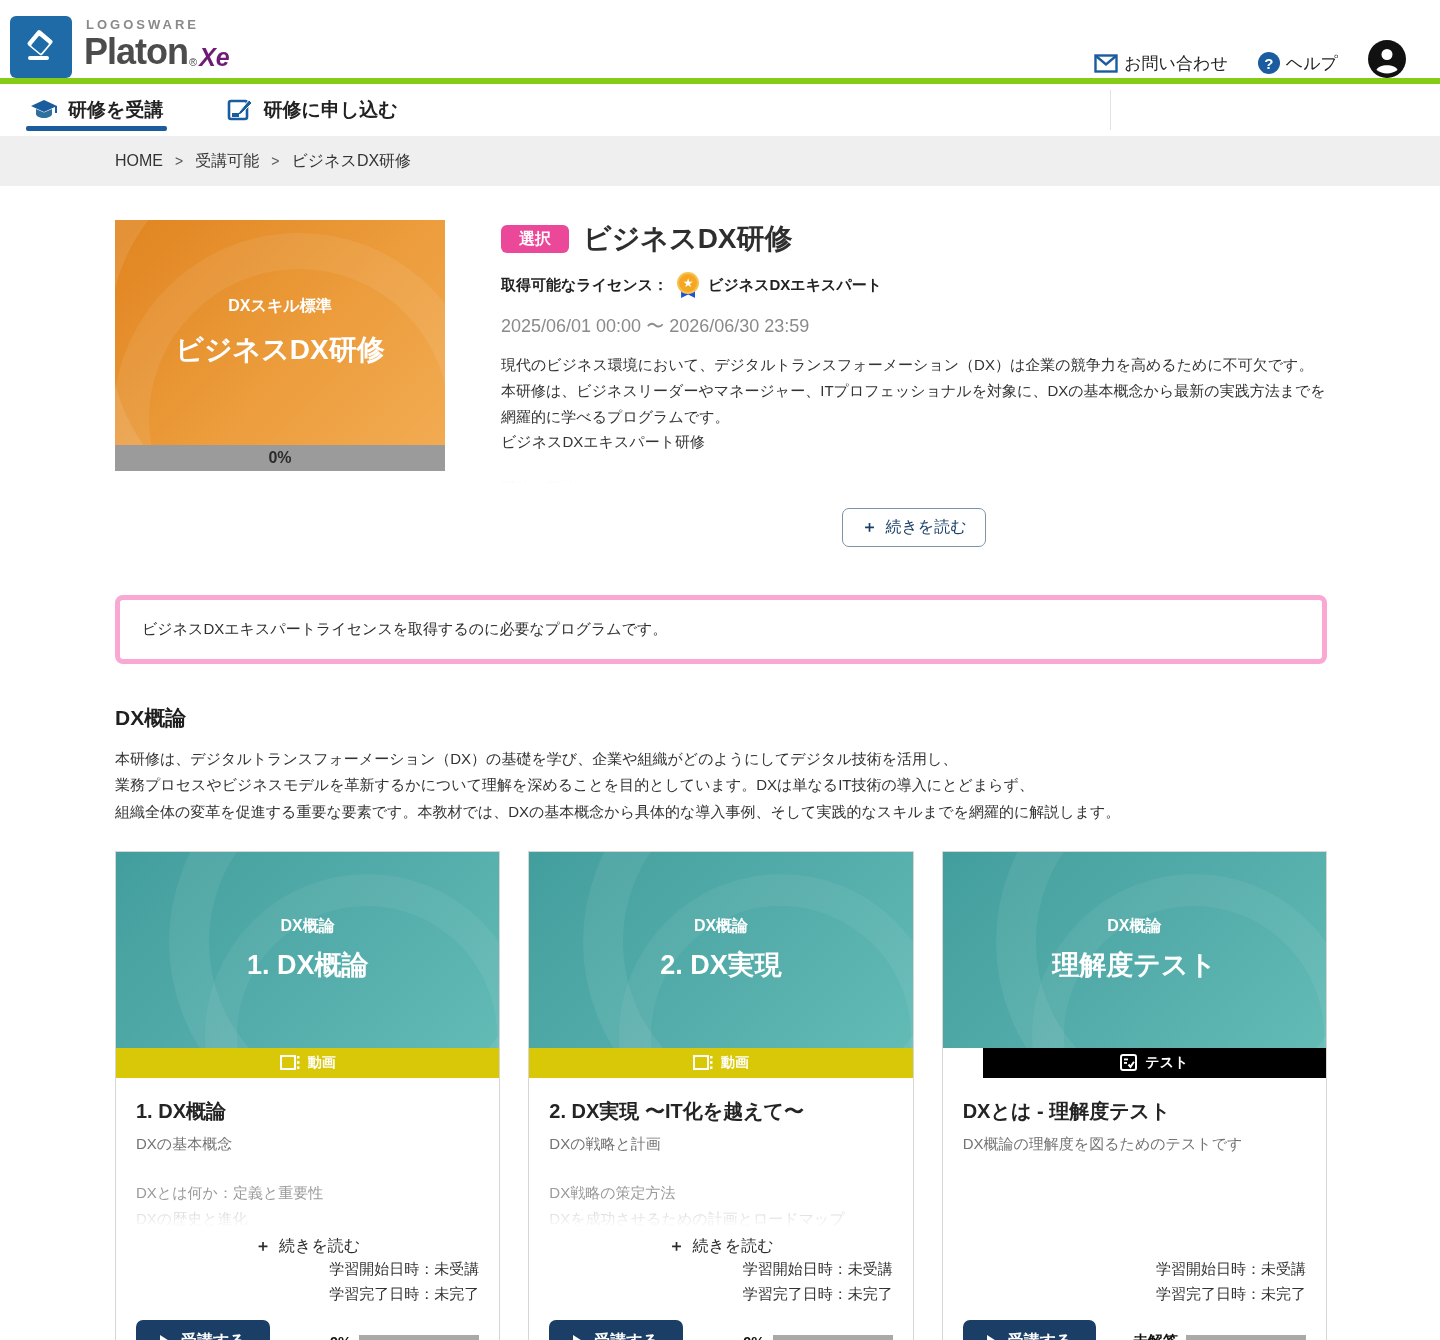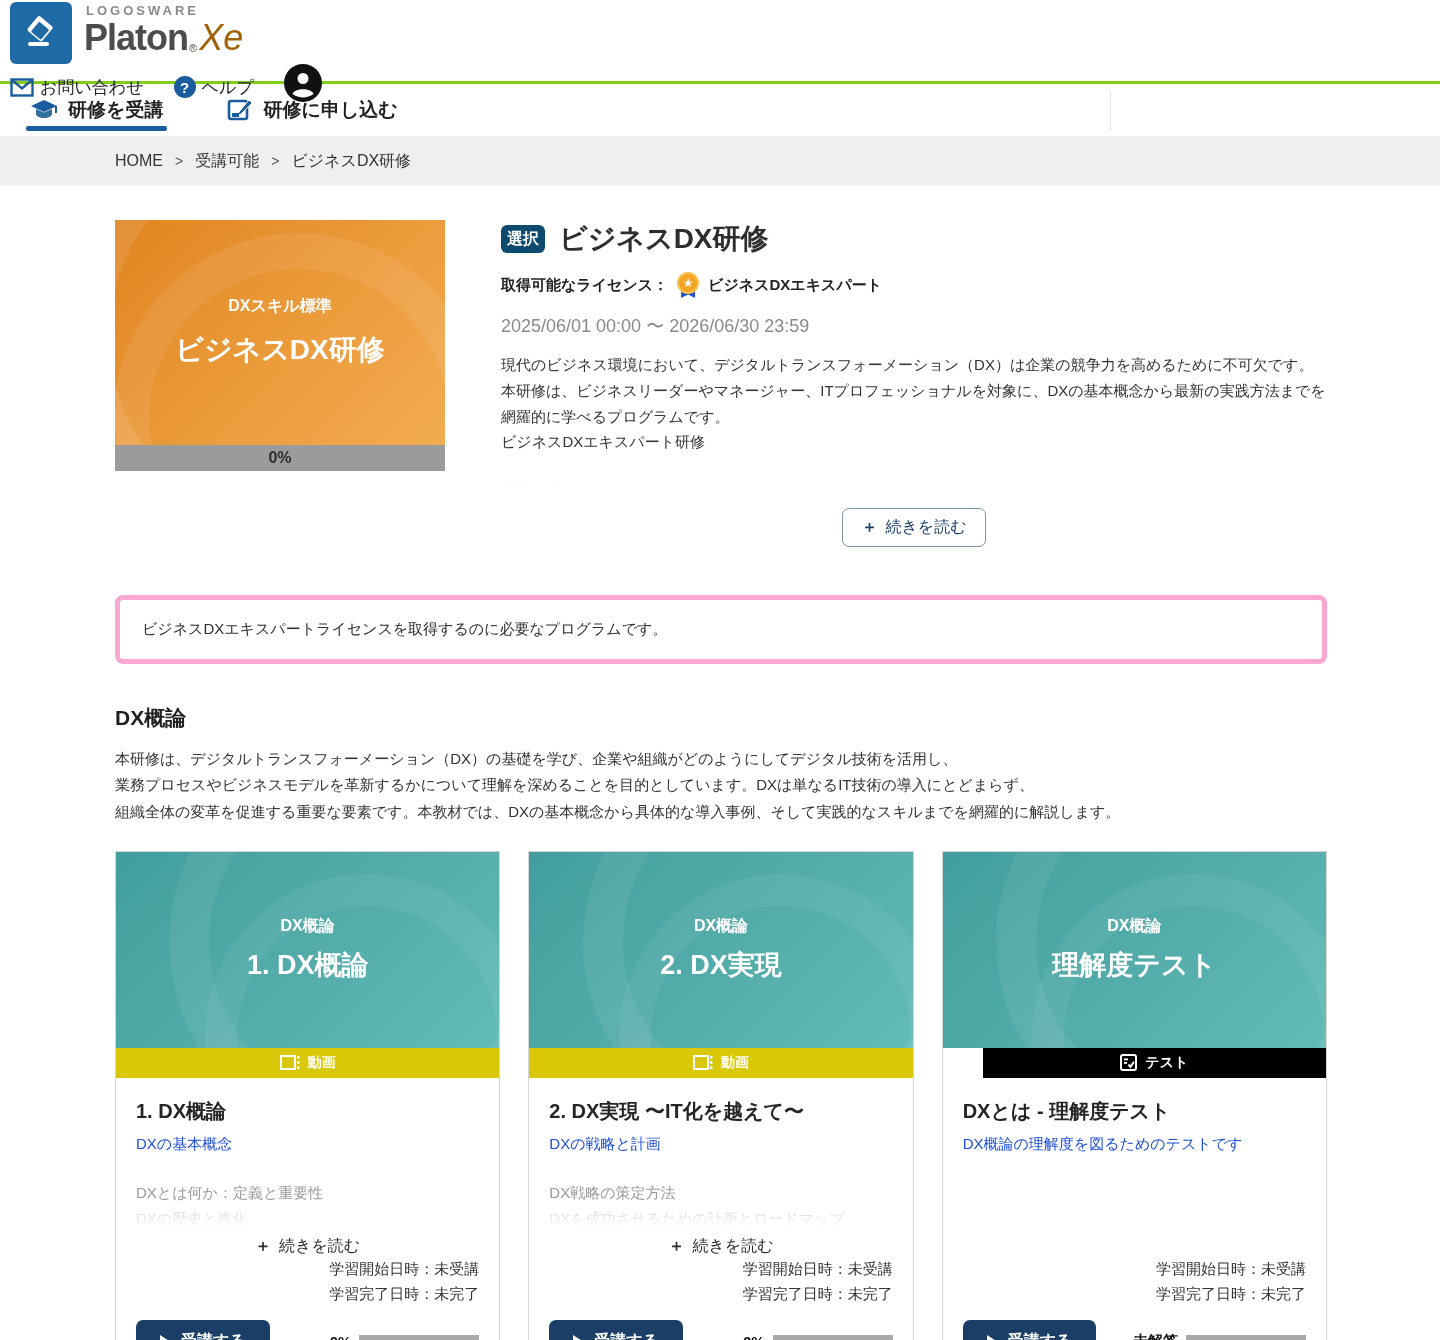--- a/index.html
+++ b/index.html
@@ -1,28 +1,28 @@
 <!DOCTYPE html>
 <html><head>
 <meta charset="utf-8">
 <style>
   * { margin:0; padding:0; box-sizing:border-box; }
   html,body { width:1440px; background:#fff; font-family:"Liberation Sans","DejaVu Sans",sans-serif; color:#333; }
   body { height:1340px; overflow:hidden; }
 
   
-  .header { height:84px; display:flex; align-items:flex-start; justify-content:space-between; padding:0 34px 0 10px; border-bottom:3px solid #84cc16;flex-direction:column; }
+  .header { height:84px; display:flex; align-items:flex-end; justify-content:space-between; padding:0 34px 0 10px; border-bottom:6px solid #84cc16; }
   .brand { display:flex; align-items:flex-start; gap:12px; }
   .logo-sq { width:62px; height:62px; margin-top:2px; background:#1e6ba8; border-radius:6px; display:flex; align-items:center; justify-content:center; }
   .brand-text { line-height:1; padding-top:4px; }
   .brand-logosware { font-size:13px; letter-spacing:3px; color:#8a8a8a; font-weight:700; margin-left:2px; }
   .brand-row { display:flex; align-items:flex-end; margin-top:3px; }
   .brand-platon { font-size:36px; font-weight:800; color:#4c4c4c; letter-spacing:-1px; }
   .brand-reg { font-size:11px; color:#4c4c4c; margin:0 2px 2px 1px; }
-  .brand-xe { font-size:36px; font-weight:400; font-style:italic; color:#a16207; }
+  .brand-xe { font-size:25px; font-weight:700; font-style:italic; color:#701a75; }
   .header-right { display:flex; align-items:center; gap:30px; }
   .header-link { display:flex; align-items:center; gap:6px; font-size:17px; color:#222; cursor:pointer;margin-top:8px; }
   .help-badge { width:22px; height:22px; border-radius:50%; background:#1a5c9e; color:#fff; font-weight:800; font-size:15px; display:flex; align-items:center; justify-content:center; }
   .avatar { width:38px; height:38px; border-radius:50%; background:#111; display:flex; align-items:center; justify-content:center; }
 
   
   .nav { height:52px; display:flex; align-items:center; gap:64px; padding-left:30px; position:relative; }
   .nav-tab { display:flex; align-items:center; gap:10px; font-size:19px; font-weight:700; color:#222; cursor:pointer; height:100%; position:relative; }
   .nav-tab.active::after { content:''; position:absolute; left:-4px; right:-4px; bottom:5px; height:5px; background:#1a5c9e; border-radius:2px; }
   .nav-divider { position:absolute; left:1110px; top:6px; bottom:6px; width:1px; background:#e2e2e2; }
@@ -40,21 +40,21 @@
   .cover { width:330px; flex:0 0 330px; }
   .cover-art { height:225px; background:linear-gradient(135deg,#e08420 0%,#ec9c3b 55%,#f2ab52 100%); position:relative; overflow:hidden; display:flex; flex-direction:column; align-items:center; justify-content:center; gap:14px; }
   .cover-art::before { content:''; position:absolute; right:-90px; top:-120px; width:380px; height:380px; border:46px solid rgba(255,255,255,0.10); border-radius:50%; }
   .cover-art::after { content:''; position:absolute; right:-40px; bottom:-160px; width:300px; height:300px; border:36px solid rgba(255,255,255,0.08); border-radius:50%; }
   .cover-sub { color:#fff; font-size:16px; font-weight:700; z-index:1; }
   .cover-title { color:#fff; font-size:28px; font-weight:800; z-index:1; }
   .cover-progress { height:26px; background:#9b9b9b; display:flex; align-items:center; justify-content:center; font-size:16px; font-weight:600; color:#2b2b2b; }
 
   .course-info { flex:1; min-width:0; }
   .title-row { display:flex; align-items:center; gap:14px; }
-  .badge-select { background:#0c4a6e; color:#fff; font-size:16px; font-weight:700; padding:6px 6px; border-radius:6px; line-height:1; }
+  .badge-select { background:#ec4899; color:#fff; font-size:16px; font-weight:700; padding:6px 18px; border-radius:6px; line-height:1; }
   .course-title { font-size:28px; font-weight:800; color:#2e2e2e; }
   .license-row { display:flex; align-items:center; gap:6px; margin-top:14px; font-size:15px; font-weight:700; color:#222; }
   .medal { position:relative; width:24px; height:26px; margin:0 2px; }
   .medal-circle { position:absolute; top:0; left:1px; width:22px; height:22px; border-radius:50%; background:#f5a623; border:2px solid #f7c14e; display:flex; align-items:center; justify-content:center; color:#fff; font-size:12px; z-index:1; }
   .medal-ribbon { position:absolute; bottom:0; left:5px; width:14px; height:10px; background:#1d4fd7; clip-path:polygon(0 0,100% 0,100% 100%,50% 65%,0 100%); }
   .period { margin-top:16px; font-size:18px; color:#8a8a8a; }
   .course-desc-wrap { position:relative; margin-top:14px; height:140px; overflow:hidden; }
   .course-desc { font-size:15px; line-height:1.72; color:#333; }
   .course-desc-faded { margin-top:24px; font-size:15px; color:#8d8d8d; }
   .course-desc-wrap::after { content:''; position:absolute; left:0; right:0; bottom:0; height:42px; background:linear-gradient(rgba(255,255,255,0),#fff 80%); }
@@ -74,21 +74,21 @@
   .card-hero::before { content:''; position:absolute; right:-70px; top:-110px; width:320px; height:320px; border:40px solid rgba(255,255,255,0.07); border-radius:50%; }
   .card-hero::after { content:''; position:absolute; right:-30px; bottom:-150px; width:260px; height:260px; border:32px solid rgba(255,255,255,0.06); border-radius:50%; }
   .hero-cat { color:#fff; font-size:16px; font-weight:700; z-index:1; }
   .hero-title { color:#fff; font-size:27px; font-weight:800; z-index:1; }
   .type-bar { height:30px; display:flex; align-items:center; justify-content:center; gap:8px; color:#fff; font-size:14px; font-weight:700; }
   .type-bar.video { background:#d9c808; }
   .type-bar.test { background:#000000;margin-left:40px; }
 
   .card-body { flex:1; display:flex; flex-direction:column; padding:20px 20px 20px; min-height:288px; }
   .card-title { font-size:20px; font-weight:600; color:#242424; }
-  .card-sub { margin-top:10px; font-size:15px; color:#1d4ed8; }
+  .card-sub { margin-top:10px; font-size:15px; color:#737373; }
   .card-details { position:relative; margin-top:26px; height:52px; overflow:hidden; }
   .card-detail-1 { font-size:15px; color:#9a9a9a; line-height:1.75; }
   .card-detail-2 { font-size:15px; color:#c4c4c4; line-height:1.75; }
   .card-details::after { content:''; position:absolute; left:0; right:0; bottom:0; height:30px; background:linear-gradient(rgba(255,255,255,0),#fff 85%); }
   .card-readmore { margin:4px auto 0; display:flex; align-items:center; gap:8px; background:none; border:none; font-size:16px; color:#2b2b2b; cursor:pointer; font-family:inherit; }
   .card-footer { margin-top:auto; }
   .study-line { font-size:15px; color:#333; line-height:1.65;text-align:right; }
   .card-actions { margin-top:14px; display:flex; align-items:center; justify-content:space-between; }
   .take-btn { display:flex; align-items:center; gap:10px; background:#1a3e66; color:#fff; font-size:16px; font-weight:700; border:none; border-radius:7px; padding:11px 24px; cursor:pointer; font-family:inherit; }
   .play-tri { width:0; height:0; border-left:11px solid #fff; border-top:7px solid transparent; border-bottom:7px solid transparent; }

